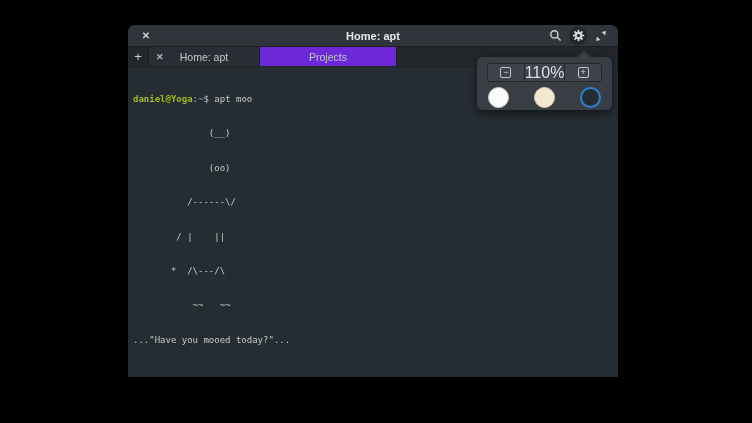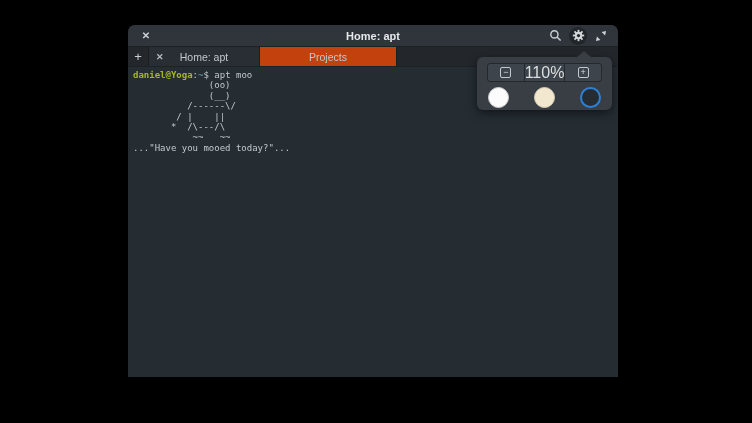--- a/index.html
+++ b/index.html
@@ -24,29 +24,29 @@
   .tb-icon { width:18px; height:18px; display:flex; align-items:center; justify-content:center; }
   .tb-icon.active { background:#21262a; border-radius:50%; }
 
   
   .tabbar { height:20px; flex:0 0 20px; background:#23272b; display:flex; align-items:stretch;
             border-bottom:1px solid #1d2226; }
   .newtab { width:21px; display:flex; align-items:center; justify-content:center;
             color:#c9ced2; font-size:13px; border-right:1px solid #1b1f22; }
   .tab { display:flex; align-items:center; position:relative; font-size:10.5px; }
   .tab-1 { width:111px; background:#282e33; border-right:1px solid #1b1f22; }
-  .tab-2 { width:137px; background:#c2410c; border-right:1px solid #1b1f22; }
+  .tab-2 { width:137px; background:#6d28d9; border-right:1px solid #1b1f22; }
   .tab-close { margin-left:7px; color:#b6bcc0; font-size:9px; font-weight:bold; }
   .tab-label { position:absolute; left:0; right:0; text-align:center; color:#c2c8cc; pointer-events:none; }
 
   
   .terminal { flex:1 1 auto; background:#252d33; padding:3px 0 0 5px;
               font-family:"DejaVu Sans Mono", monospace; font-size:9px; line-height:10.4px;
               color:#c3c9cc; overflow:hidden; }
-  .tline { white-space:pre; }
+  .tline { white-space:pre;margin-top:24px; }
   .pr-user { color:#a6b823; font-weight:bold; }
   .pr-path { color:#699fb6; }
   .cursor { display:inline-block; width:5px; height:9px; border:1px solid #c3c9cc;
             vertical-align:-1px; margin-left:1px; }
 
   
   .popover { position:absolute; left:349px; top:32px; width:135px; height:53px;
              background:#383e44; border-radius:6px; box-shadow:0 3px 10px rgba(0,0,0,.55); z-index:9; }
   .popover::before { content:""; position:absolute; top:-6px; left:100px; width:0; height:0;
              border-left:7px solid transparent; border-right:7px solid transparent;
@@ -126,22 +126,22 @@
         <span class="tab-close">✕</span>
         <span class="tab-label">Home: apt</span>
       </div>
       <div class="tab tab-2">
         <span class="tab-label">Projects</span>
       </div>
     </div>
 
     <div class="terminal">
       <div class="tline"><span class="pr-user">daniel@Yoga</span><span>:</span><span class="pr-path">~</span><span>$ </span><span>apt moo</span></div>
+      <div class="tline">              (__)</div>
       <div class="tline">              (oo)</div>
-      <div class="tline">              (__)</div>
       <div class="tline">          /------\/</div>
       <div class="tline">        / |    ||</div>
       <div class="tline">       *  /\---/\</div>
       <div class="tline">           ~~   ~~</div>
       <div class="tline">..."Have you mooed today?"...</div>
     </div>
 
     <div class="popover">
       <div class="zoomrow">
         <div class="zbtn zbtn-minus">

